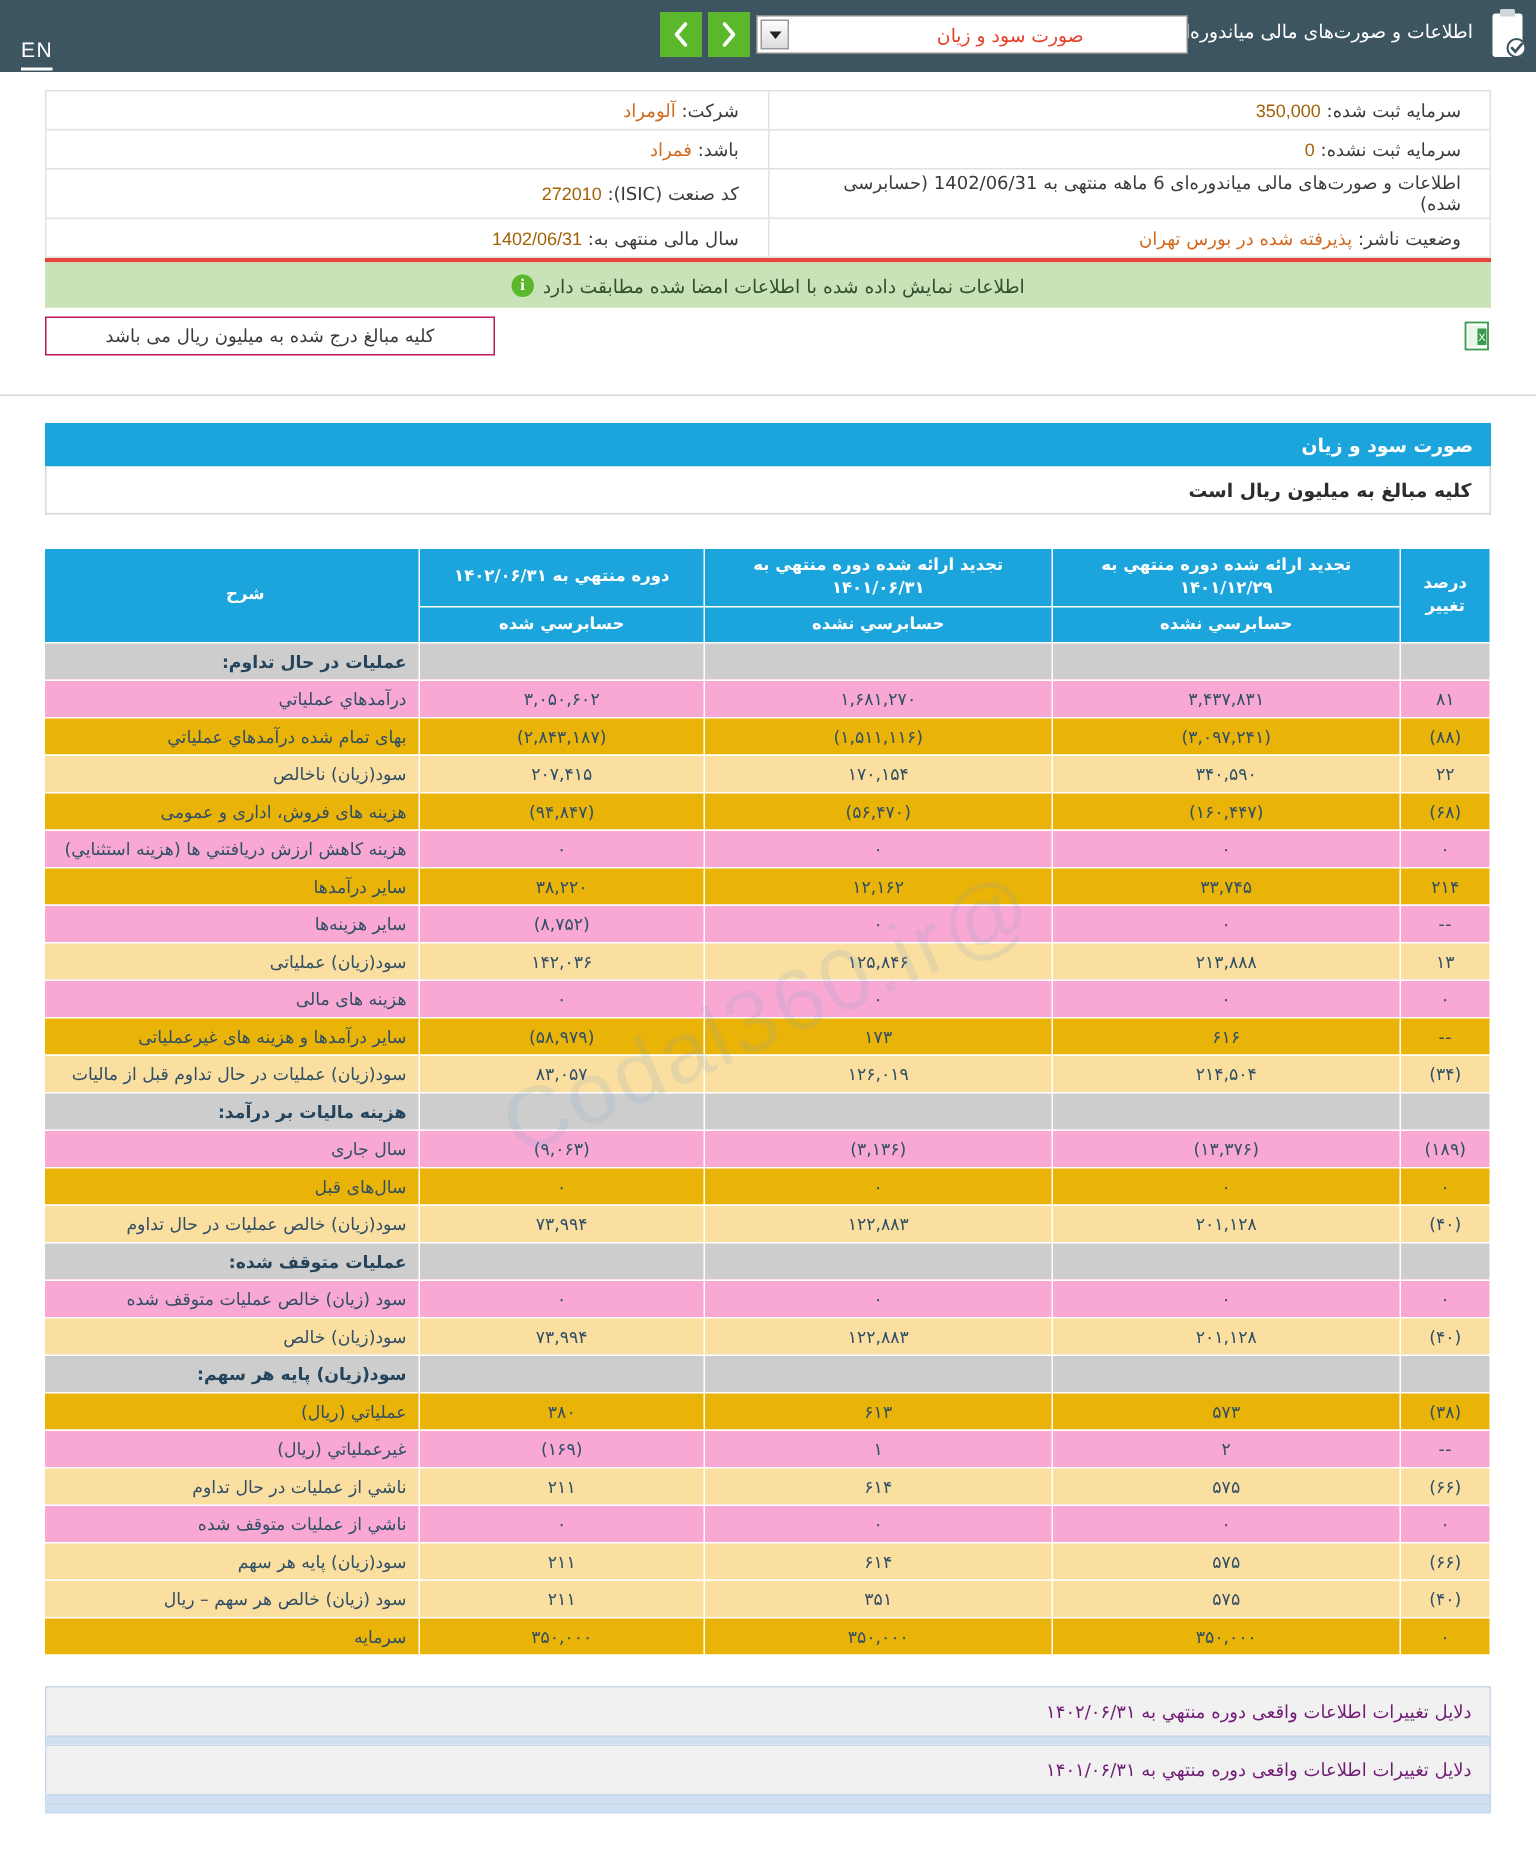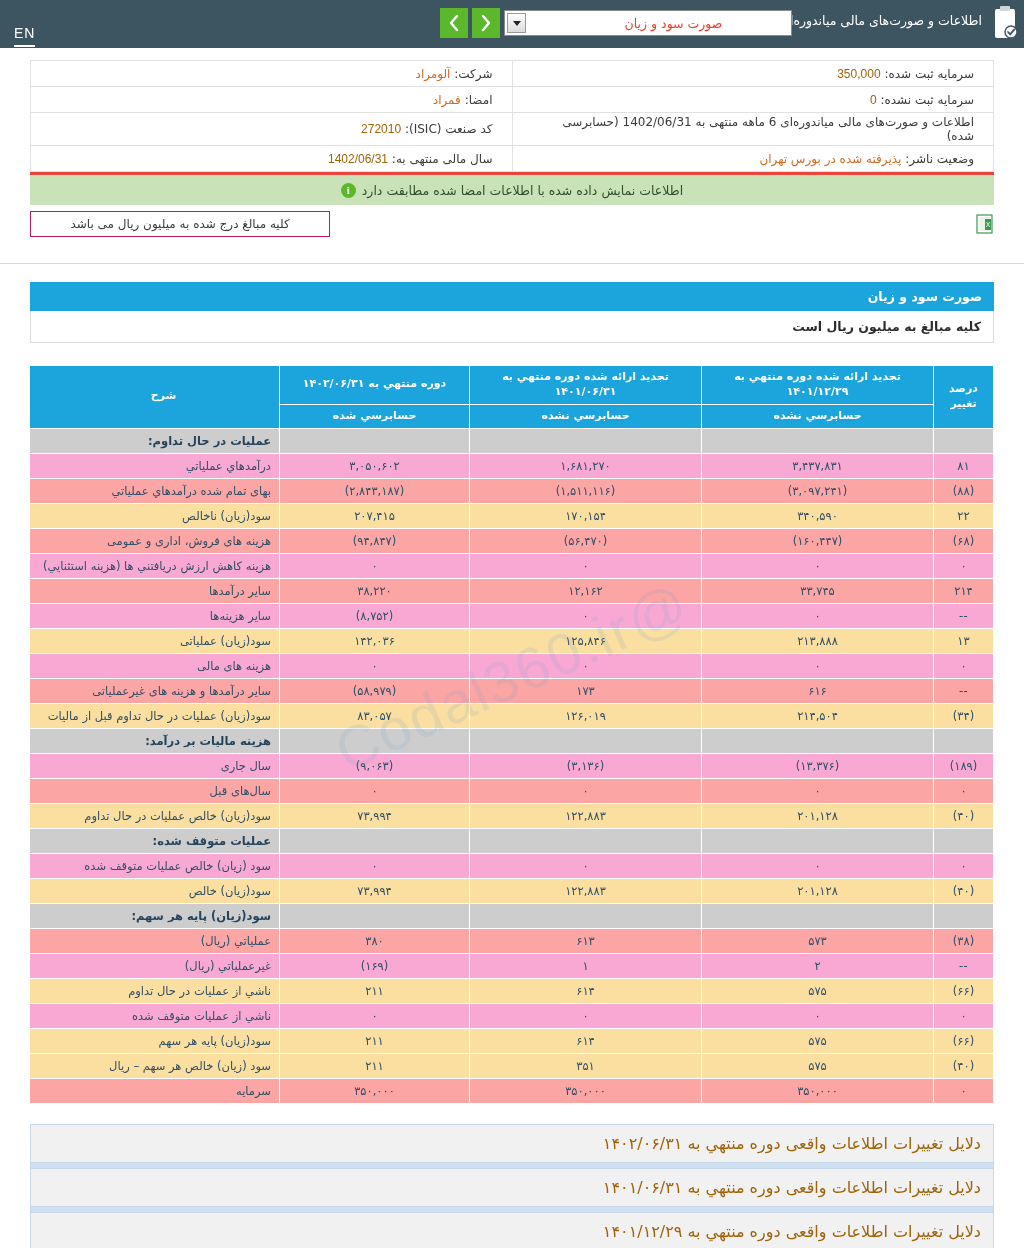--- a/index.html
+++ b/index.html
@@ -214,21 +214,21 @@
     color: #2f4f66;
   }
   td.label { text-align: right; }
   td.num {
     text-align: center;
     font-family: "DejaVu Sans", sans-serif;
     letter-spacing: 0.3px;
   }
   
   tr.band-blue  td { background: #f9a8d4; }
-  tr.band-grey  td { background: #fca5a5; }
+  tr.band-grey  td { background: #eab308; }
   tr.band-amber td { background: #fbdfa0; }
   tr.section    td { background: #cdcdcd; font-weight: bold; color: #24445c; }
   .neg { color: #e03030; }
   col.c-pct  { width: 60px; }
   col.c-col1 { width: 232px; }
   col.c-col2 { width: 232px; }
   col.c-col3 { width: 190px; }
   col.c-desc { width: 250px; }
 
   
@@ -236,22 +236,22 @@
   table.flinks {
     width: 100%;
     border-collapse: collapse;
     border: 1px solid #c9d8e8;
   }
   table.flinks td {
     border-bottom: 1px solid #c9d8e8;
     background: #f1f1f1;
     padding: 9px 12px;
     text-align: right;
-    font-size: 16px;
-    color: #a16207;
+    font-size: 12px;
+    color: #701a75;
     cursor: pointer;
     margin-top: 24px;
   }
   table.flinks tr.spacer td {
     background: #cfe0f2;
     height: 6px;
     padding: 0;
   }
   .exit-wrap { padding: 22px 30px 16px 30px; }
 </style>
@@ -303,21 +303,21 @@
         <span>شرکت:</span>
         <span class="val-orange">آلومراد</span>
       </td>
     </tr>
     <tr>
       <td class="left-col">
         <span>سرمایه ثبت نشده:</span>
         <span class="val-num">0</span>
       </td>
       <td class="right-col">
-        <span>امضا:</span>
+        <span>باشد:</span>
         <span class="val-orange">فمراد</span>
       </td>
     </tr>
     <tr>
       <td class="left-col">
         <span>اطلاعات و صورت‌های مالی میاندوره‌ای  6 ماهه منتهی به 1402/06/31 (حسابرسی شده)</span>
       </td>
       <td class="right-col">
         <span>کد صنعت (ISIC):</span>
         <span class="val-num">272010</span>
@@ -592,23 +592,20 @@
         </tr>
         <tr class="spacer">
           <td></td>
         </tr>
         <tr>
           <td>دلایل تغییرات اطلاعات واقعی دوره منتهي به ۱۴۰۱/۰۶/۳۱</td>
         </tr>
         <tr class="spacer">
           <td></td>
         </tr>
-        <tr>
-          <td>دلایل تغییرات اطلاعات واقعی دوره منتهي به ۱۴۰۱/۱۲/۲۹</td>
-        </tr>
         <tr class="spacer">
           <td></td>
         </tr>
       </tbody>
   </table>
 </div>
 
 <div class="exit-wrap">
   
 </div>

